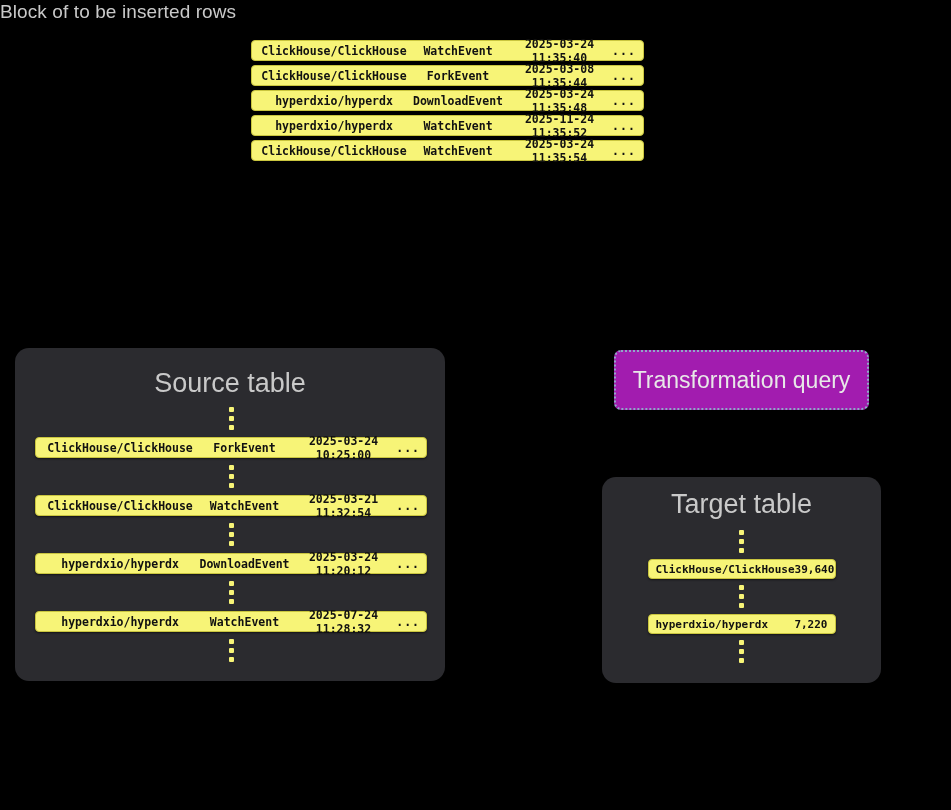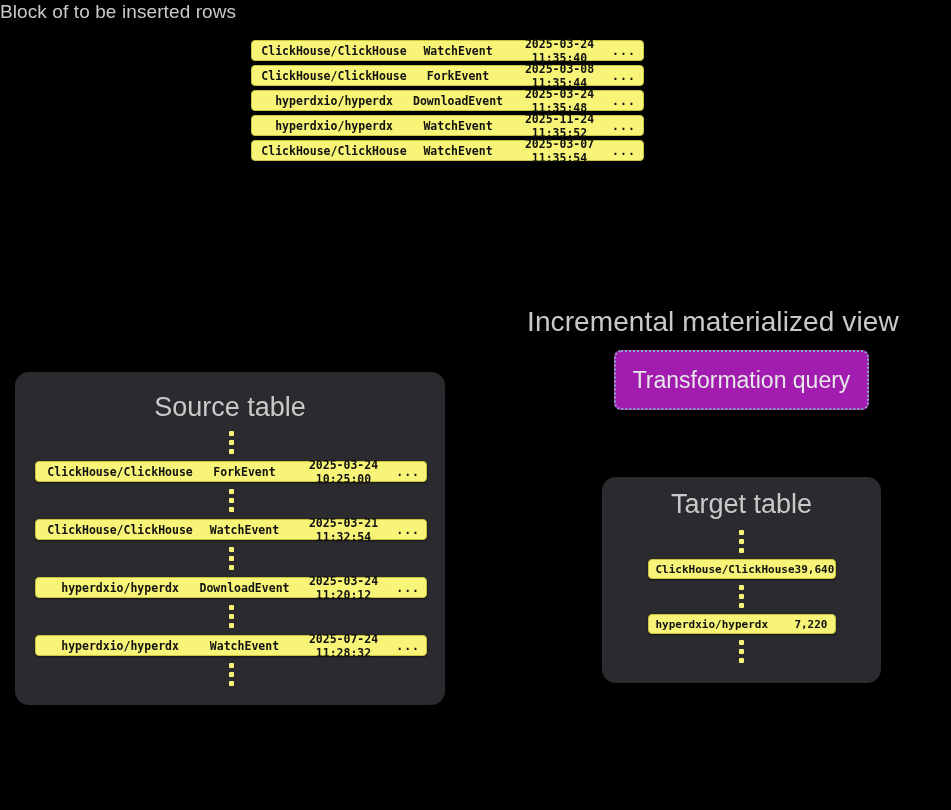--- a/index.html
+++ b/index.html
@@ -90,21 +90,20 @@
     position: absolute;
     background: #2b2b2f;
     border-radius: 14px;
     box-shadow: 0 2px 6px rgba(0,0,0,0.6);
   }
   #source-panel {
     left: 15px;
     top: 348px;
     width: 430px;
     height: 333px;
-    margin-top: 24px;
   }
   #source-panel .panel-title {
     position: absolute;
     left: 0; right: 0;
     top: 20px;
   }
   #target-panel {
     left: 602px;
     top: 477px;
     width: 279px;
@@ -222,21 +221,21 @@
     </div>
     <div class="yrow">
       <span class="c-repo">hyperdxio/hyperdx</span>
       <span class="c-event">WatchEvent</span>
       <span class="c-time">2025-11-24 11:35:52</span>
       <span class="c-more">...</span>
     </div>
     <div class="yrow">
       <span class="c-repo">ClickHouse/ClickHouse</span>
       <span class="c-event">WatchEvent</span>
-      <span class="c-time">2025-03-07 11:35:54</span>
+      <span class="c-time">2025-03-24 11:35:54</span>
       <span class="c-more">...</span>
     </div>
   </div>
 
   <div class="panel" id="source-panel">
     <div class="panel-title">Source table</div>
 
     <div id="source-body">
       <div class="vdots">
           <i></i>
@@ -291,21 +290,20 @@
       </div>
 
       <div class="vdots">
           <i></i>
           <i></i>
           <i></i>
         </div>
     </div>
   </div>
 
-  <div class="heading" id="imv-title">Incremental materialized view</div>
 
   <div id="transformation-query">Transformation query</div>
 
   <div class="panel" id="target-panel">
     <div class="panel-title">Target table</div>
 
     <div id="target-body">
       <div class="vdots">
           <i></i>
           <i></i>

